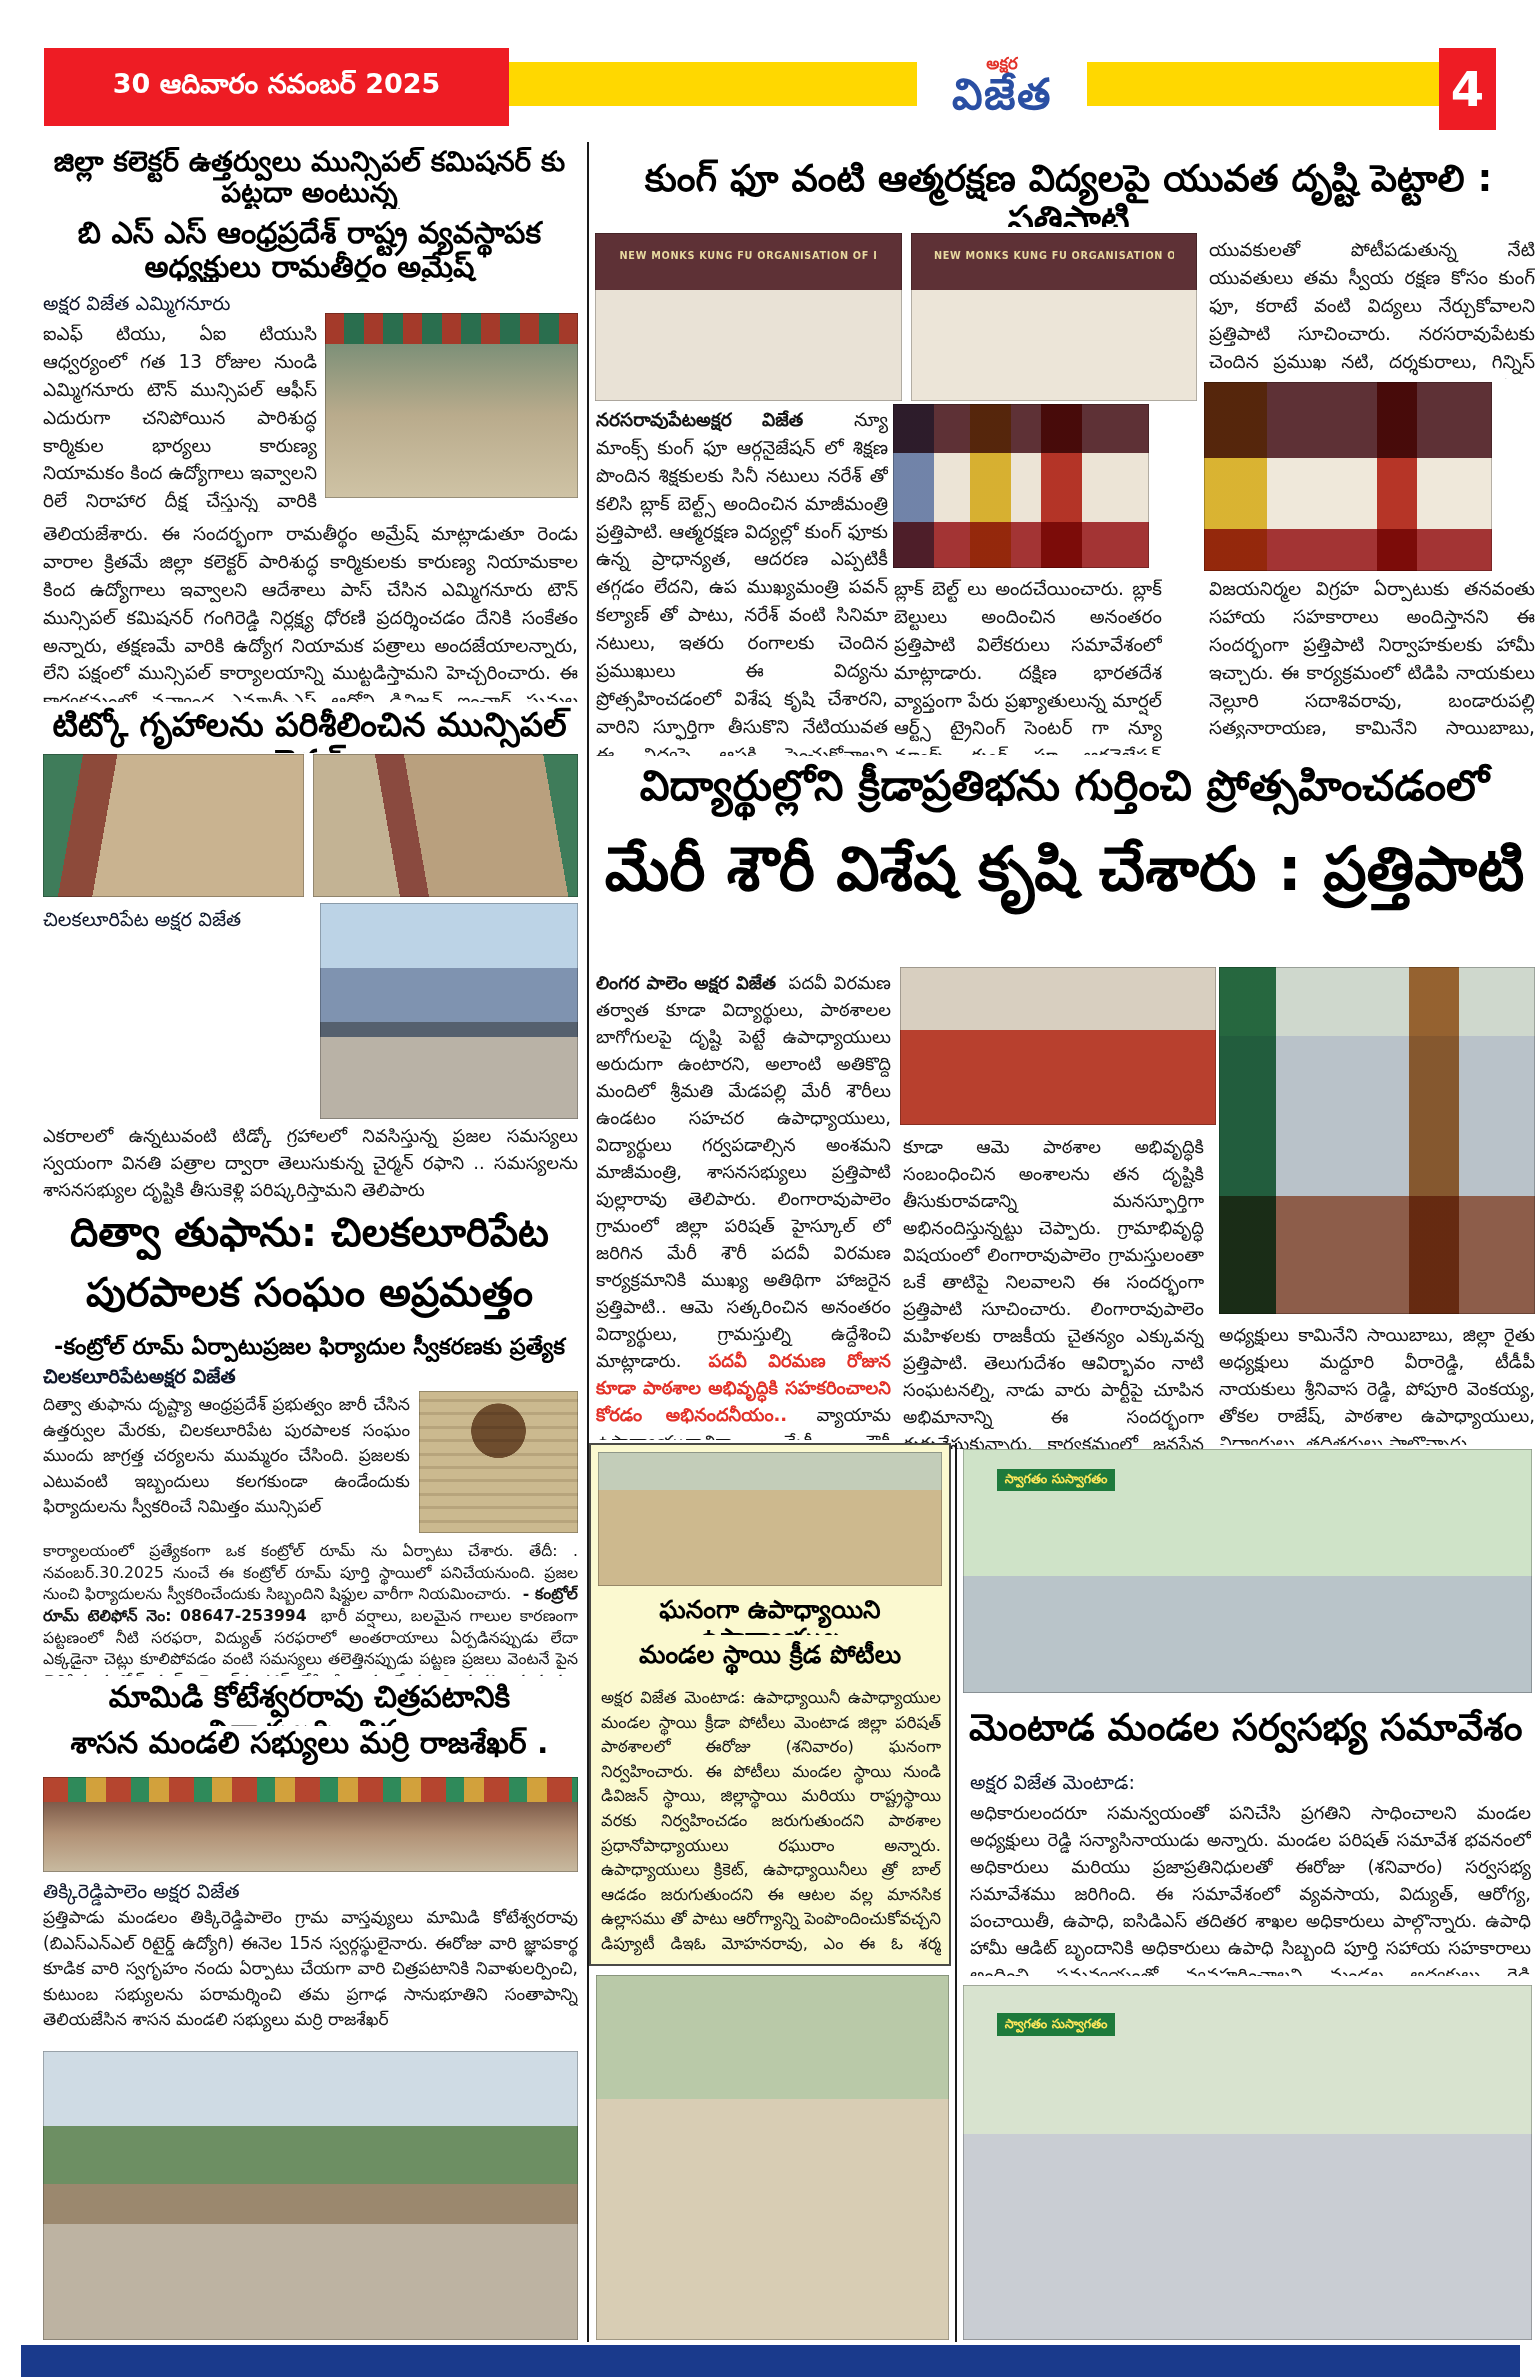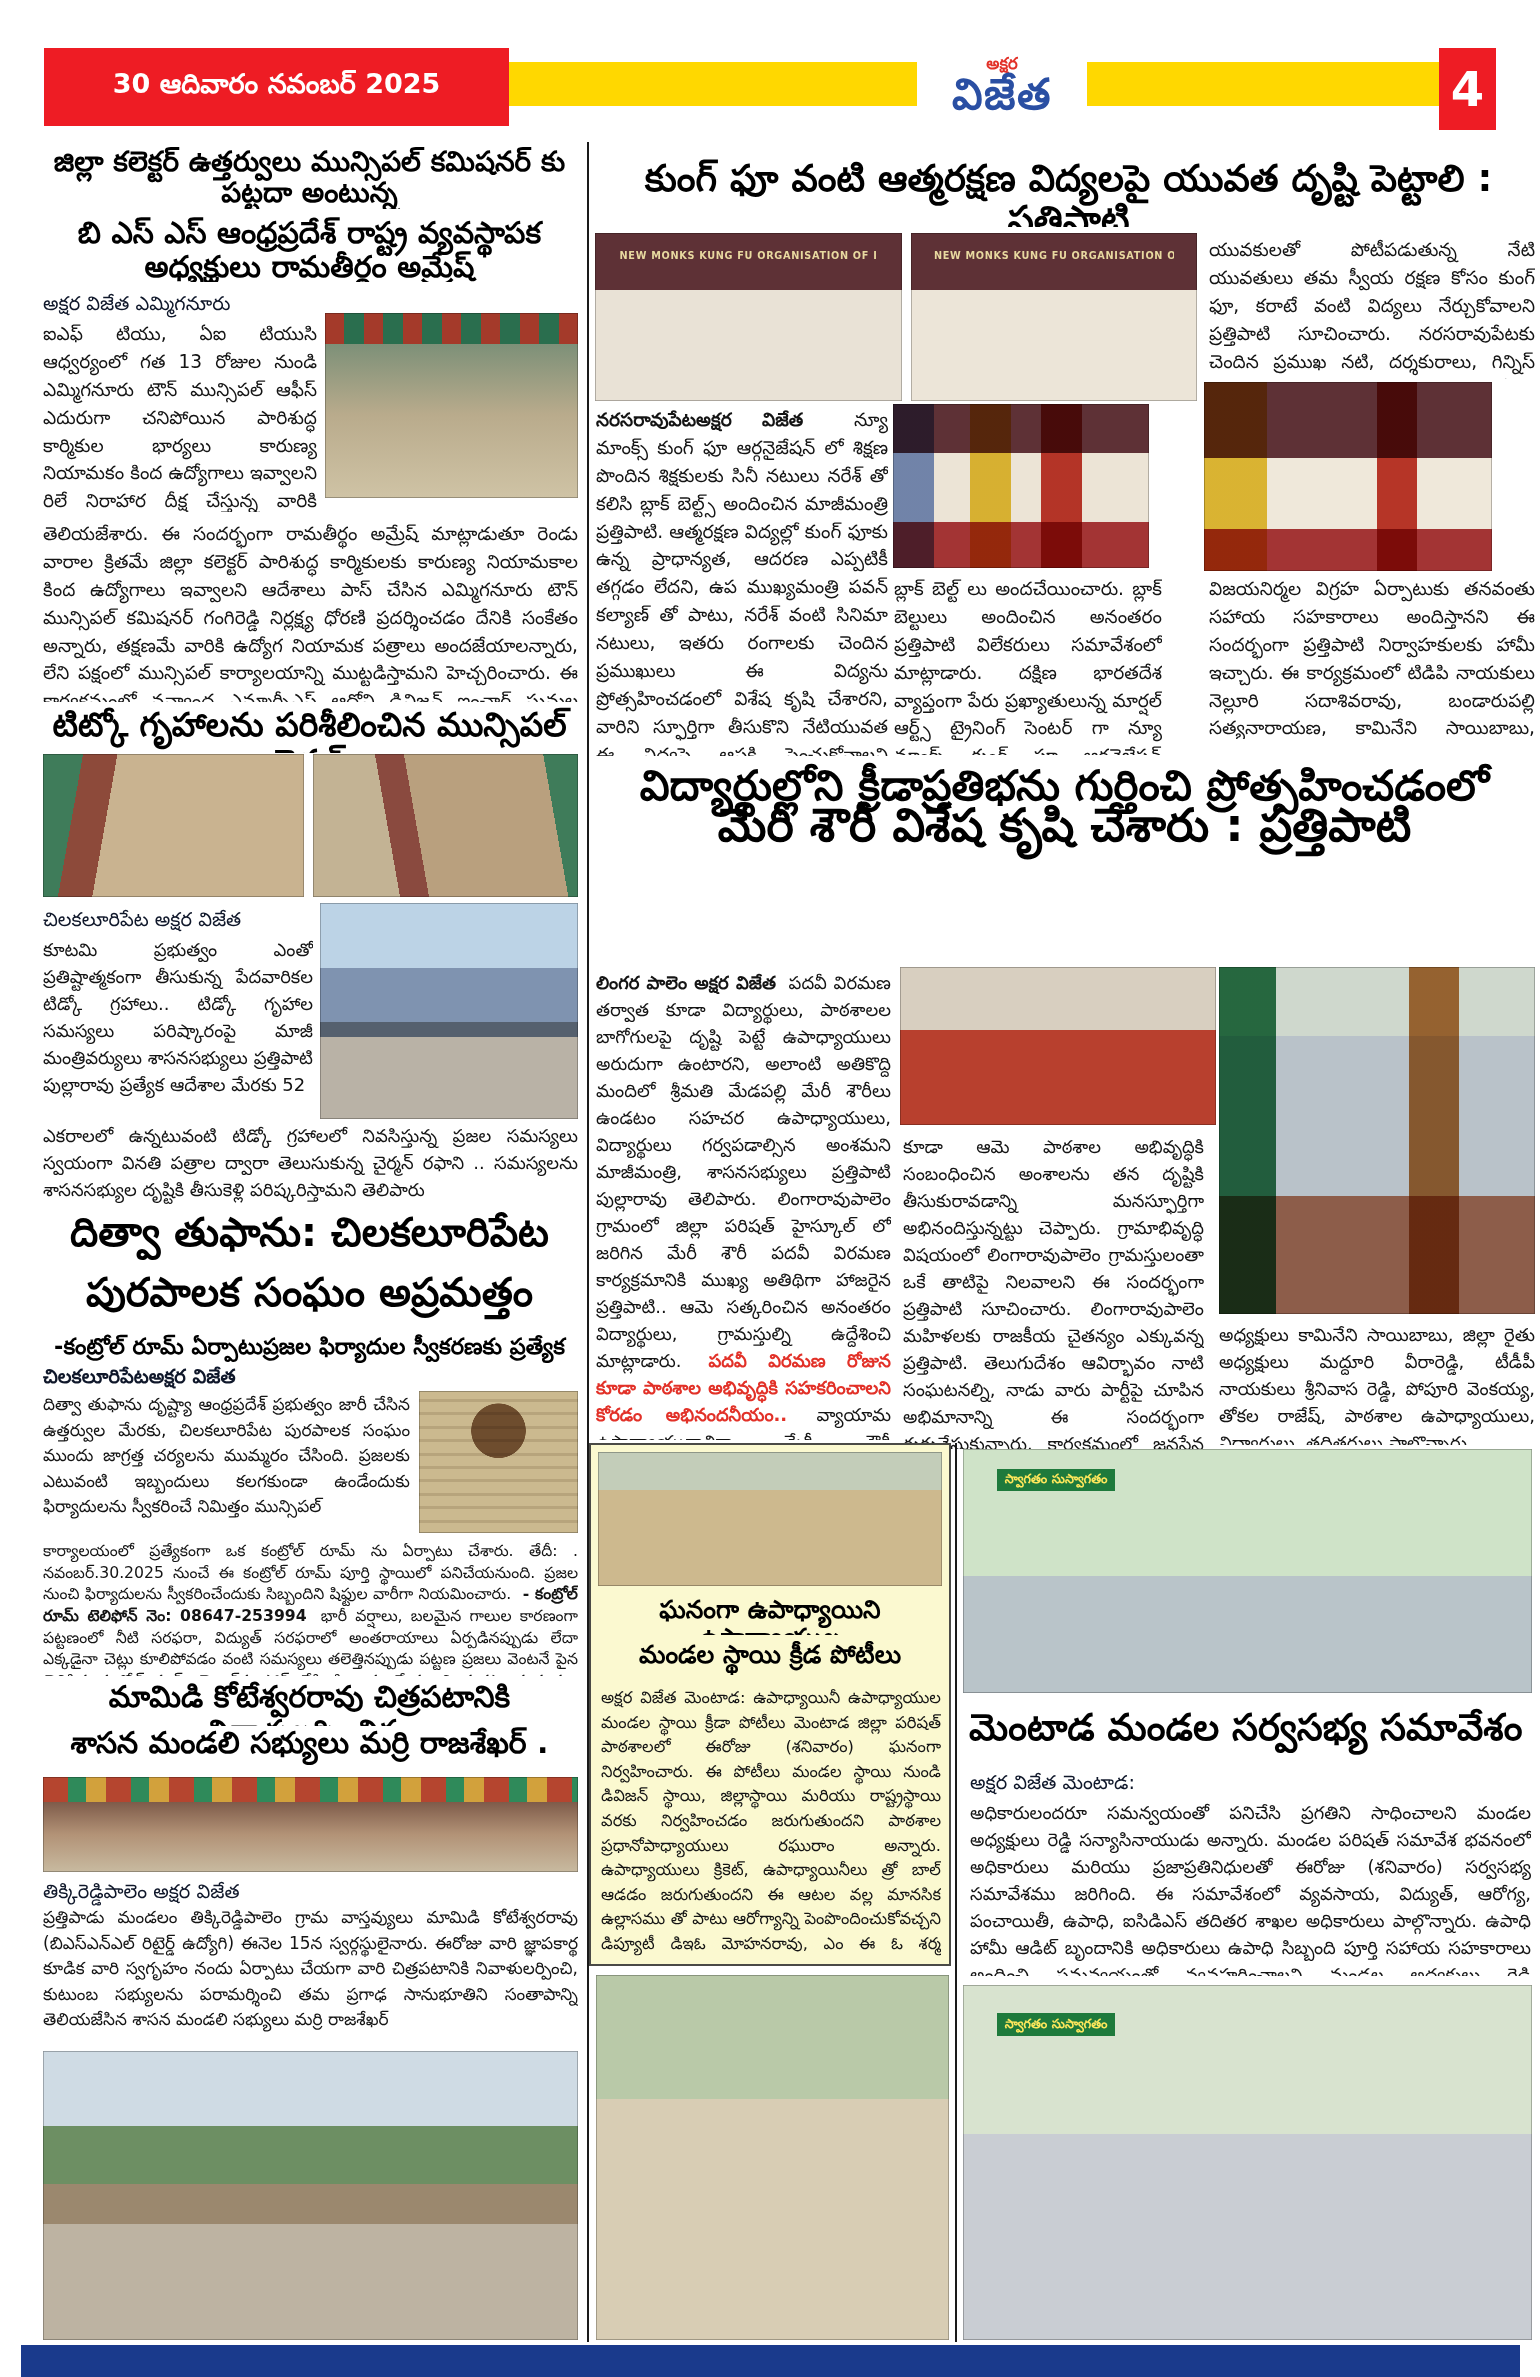--- a/index.html
+++ b/index.html
@@ -62,21 +62,20 @@
        linear-gradient(180deg,#7d9078 31px,#b9ab8c 55%,#cfc3a5 100%);"></div>
   <div class="bt" style="left:43px;top:520px;width:535px;height:182px;font-size:18.6px;">తెలియజేశారు. ఈ సందర్భంగా రామతీర్థం అమ్రేష్ మాట్లాడుతూ రెండు వారాల క్రితమే జిల్లా కలెక్టర్ పారిశుద్ధ కార్మికులకు కారుణ్య నియామకాల కింద ఉద్యోగాలు ఇవ్వాలని ఆదేశాలు పాస్ చేసిన ఎమ్మిగనూరు టౌన్ మున్సిపల్ కమిషనర్ గంగిరెడ్డి నిర్లక్ష్య ధోరణి ప్రదర్శించడం దేనికి సంకేతం అన్నారు, తక్షణమే వారికి ఉద్యోగ నియామక పత్రాలు అందజేయాలన్నారు, లేని పక్షంలో మున్సిపల్ కార్యాలయాన్ని ముట్టడిస్తామని హెచ్చరించారు. ఈ కార్యక్రమంలో నవ్యాంధ్ర ఎమ్మార్పీఎస్ ఆదోని డివిజన్ ఇంచార్జ్ సుమల చార్లెస్. బి ఎస్ ఎస్ నాయకులు ప్రసన్న మరియు బాధితులు, వివిధ సంఘ నాయకులు పాల్గొన్నారు</div>
 
   <div class="hl" style="left:41px;top:707px;width:537px;height:46px;font-size:33px;">టిట్కో గృహాలను పరిశీలించిన మున్సిపల్ చైర్మన్</div>
   <div class="photo" style="left:43px;top:754px;width:261px;height:143px;background:
        linear-gradient(100deg,#3f7c5a 0 14%,#8d4a3a 14% 26%,#c9b390 26% 100%),
        linear-gradient(0deg,#7c2f2f 0 30%,transparent 30%);"></div>
   <div class="photo" style="left:313px;top:754px;width:265px;height:143px;background:
        linear-gradient(260deg,#3f7c5a 0 12%,#b9a07e 12% 60%,#8a4a3f 60% 70%,#c3b394 70% 100%);"></div>
   <div class="dl" style="left:43px;top:908px;width:320px;">చిలకలూరిపేట అక్షర విజేత</div>
-  <div class="bt" style="left:43px;top:936px;width:270px;height:183px;font-size:18px;">కూటమి ప్రభుత్వం ఎంతో ప్రతిష్టాత్మకంగా తీసుకున్న పేదవారికల టిడ్కో గ్రహాలు.. టిడ్కో గృహాల సమస్యలు పరిష్కారంపై మాజీ మంత్రివర్యులు శాసనసభ్యులు ప్రత్తిపాటి పుల్లారావు ప్రత్యేక ఆదేశాల మేరకు 52</div>
   <div class="photo" style="left:320px;top:903px;width:258px;height:216px;background:
        linear-gradient(180deg,#bcd3e6 0 30%,#7f93b0 30% 55%,#55606e 55% 62%,#b9b2a6 62% 100%);"></div>
   <div class="bt" style="left:43px;top:1122px;width:535px;height:83px;font-size:18px;">ఎకరాలలో ఉన్నటువంటి టిడ్కో గ్రహాలలో నివసిస్తున్న ప్రజల సమస్యలు స్వయంగా వినతి పత్రాల ద్వారా తెలుసుకున్న చైర్మన్ రఫాని .. సమస్యలను శాసనసభ్యుల దృష్టికి తీసుకెళ్లి పరిష్కరిస్తామని తెలిపారు</div>
 
   <div class="hl" style="left:41px;top:1210px;width:537px;height:60px;font-size:40px;">దిత్వా తుఫాను: చిలకలూరిపేట</div>
   <div class="hl" style="left:41px;top:1270px;width:537px;height:60px;font-size:40px;text-align:center;">పురపాలక సంఘం అప్రమత్తం</div>
   <div class="sub" style="left:41px;top:1333px;width:537px;height:30px;font-size:22.4px;">-కంట్రోల్ రూమ్ ఏర్పాటుప్రజల ఫిర్యాదుల స్వీకరణకు ప్రత్యేక ఏర్పాట్లు</div>
   <div class="dl" style="left:43px;top:1365px;width:320px;font-weight:bold;">చిలకలూరిపేటఅక్షర విజేత</div>
   <div class="bt" style="left:43px;top:1392px;width:367px;height:148px;font-size:17px;">దిత్వా తుఫాను దృష్ట్యా ఆంధ్రప్రదేశ్ ప్రభుత్వం జారీ చేసిన ఉత్తర్వుల మేరకు, చిలకలూరిపేట పురపాలక సంఘం ముందు జాగ్రత్త చర్యలను ముమ్మరం చేసింది. ప్రజలకు ఎటువంటి ఇబ్బందులు కలగకుండా ఉండేందుకు ఫిర్యాదులను స్వీకరించే నిమిత్తం మున్సిపల్</div>
   <div class="photo" style="left:419px;top:1391px;width:159px;height:142px;background:
@@ -120,21 +119,21 @@
   <div class="photo" style="left:893px;top:404px;width:256px;height:164px;background:
        linear-gradient(180deg,#5e3136 0 30%,#ece4d6 30% 72%,#a33434 72% 100%),
        linear-gradient(90deg,#7a93c9 0 16%,rgba(0,0,0,0) 16% 30%,#e8c53a 30% 46%,rgba(0,0,0,0) 46% 58%,#c23a2e 58% 74%,rgba(0,0,0,0) 74%);background-blend-mode:multiply;"></div>
   <div class="bt" style="left:596px;top:406px;width:292px;height:350px;font-size:18.6px;">
     <span class="bold" style="margin-right: 21px;">నరసరావుపేటఅక్షర విజేత</span>
     <span style="margin-right: 6px;">న్యూ మాంక్స్ కుంగ్ ఫూ ఆర్గనైజేషన్ లో శిక్షణ పొందిన శిక్షకులకు సినీ నటులు నరేశ్ తో కలిసి బ్లాక్ బెల్ట్స్ అందించిన మాజీమంత్రి ప్రత్తిపాటి. ఆత్మరక్షణ విద్యల్లో కుంగ్ ఫూకు ఉన్న ప్రాధాన్యత, ఆదరణ ఎప్పటికీ తగ్గడం లేదని, ఉప ముఖ్యమంత్రి పవన్ కల్యాణ్ తో పాటు, నరేశ్ వంటి సినిమా నటులు, ఇతరు రంగాలకు చెందిన ప్రముఖులు ఈ విద్యను ప్రోత్సహించడంలో విశేష కృషి చేశారని, వారిని స్ఫూర్తిగా తీసుకొని నేటియువత ఈ విద్యపై ఆసక్తి పెంచుకోవాలని మాజీమంత్రి, శాసనసభ్యులు ప్రత్తిపాటి పుల్లారావు సూచించారు. శనివారం నరసరావుపేటలో న్యూ మాంక్స్ కుంగ్ ఫూ ఆర్గనైజేషన్ ఆధ్వర్యంలో శిక్షణ పొందిన శిక్షకులకు మాజీమంత్రి, శాసనసభ్యులు ప్రత్తిపాటి పుల్లారావు, ప్రముఖ నటులు నరేశ్ చేతులుమీదుగా నిర్వాహకులు</span>
   </div>
   <div class="bt" style="left:894px;top:575px;width:268px;height:180px;font-size:18.6px;">బ్లాక్ బెల్ట్ లు అందచేయించారు. బ్లాక్ బెల్టులు అందించిన అనంతరం ప్రత్తిపాటి విలేకరులు సమావేశంలో మాట్లాడారు. దక్షిణ భారతదేశ వ్యాప్తంగా పేరు ప్రఖ్యాతులున్న మార్షల్ ఆర్ట్స్ ట్రైనింగ్ సెంటర్ గా న్యూ మాంక్స్ కుంగ్ ఫూ ఆర్గనైజేషన్ నిలిచిందని ప్రత్తిపాటి తెలిపారు. అటువంటి సంస్థ నేటి యువతకు కుంగ్ ఫూ ను చేరువ చేయడం అభినందించాల్సిన అంశమన్నారు. అన్నిరంగాల్లో</div>
 
   <div class="hl" style="left:591px;top:762px;width:947px;height:69px;font-size:42px;">విద్యార్థుల్లోని క్రీడాప్రతిభను గుర్తించి ప్రోత్సహించడంలో</div>
-  <div class="hl" style="left:591px;top:800px;width:947px;height:88px;font-size:46px;">మేరీ శౌరీ విశేష కృషి చేశారు : ప్రత్తిపాటి</div>
+  <div class="hl" style="left:591px;top:835px;width:947px;height:88px;font-size:61px;">మేరీ శౌరీ విశేష కృషి చేశారు : ప్రత్తిపాటి</div>
 
   <div class="bt" style="left:596px;top:969px;width:295px;height:471px;font-size:18px;">
     <span class="bold" style="margin-right: 6px;">లింగర పాలెం అక్షర విజేత</span>
     <span style="margin-right: 6px;">పదవీ విరమణ తర్వాత కూడా విద్యార్థులు, పాఠశాలల బాగోగులపై దృష్టి పెట్టే ఉపాధ్యాయులు అరుదుగా ఉంటారని, అలాంటి అతికొద్ది మందిలో శ్రీమతి మేడపల్లి మేరీ శౌరీలు ఉండటం సహచర ఉపాధ్యాయులు, విద్యార్థులు గర్వపడాల్సిన అంశమని మాజీమంత్రి, శాసనసభ్యులు ప్రత్తిపాటి పుల్లారావు తెలిపారు. లింగారావుపాలెం గ్రామంలో జిల్లా పరిషత్ హైస్కూల్ లో జరిగిన మేరీ శౌరీ పదవీ విరమణ కార్యక్రమానికి ముఖ్య అతిథిగా హాజరైన ప్రత్తిపాటి.. ఆమె సత్కరించిన అనంతరం విద్యార్థులు, గ్రామస్తుల్ని ఉద్దేశించి మాట్లాడారు.</span>
     <span class="red" style="margin-right: 6px;">పదవీ విరమణ రోజున కూడా పాఠశాల అభివృద్ధికి సహకరించాలని కోరడం అభినందనీయం..</span>
     <span style="margin-right: 6px;">వ్యాయామ ఉపాధ్యాయురాలిగా మేరీ శౌరీ విద్యార్థుల్లోని క్రీడా సామర్థ్యాలను గుర్తించి, వారిని ప్రోత్సహించడంలో విశేష కృషి చేశారని, ఆమె అందించిన సేవలకు గుర్తుగా కార్యక్రమానికి విచ్చేసిన సహచరులు, విద్యార్థులే నిదర్శనమని ప్రత్తిపాటి తెలిపారు. పదవి నుంచి రిటైరయ్యే రోజు</span>
   </div>
   <div class="photo" style="left:900px;top:967px;width:316px;height:158px;background:
        linear-gradient(180deg,#d8cfc0 0 40%,#b8402e 40% 100%),
        radial-gradient(circle at 30% 42%,#e9e4da 0 19.4px,rgba(0,0,0,0) 20px),

